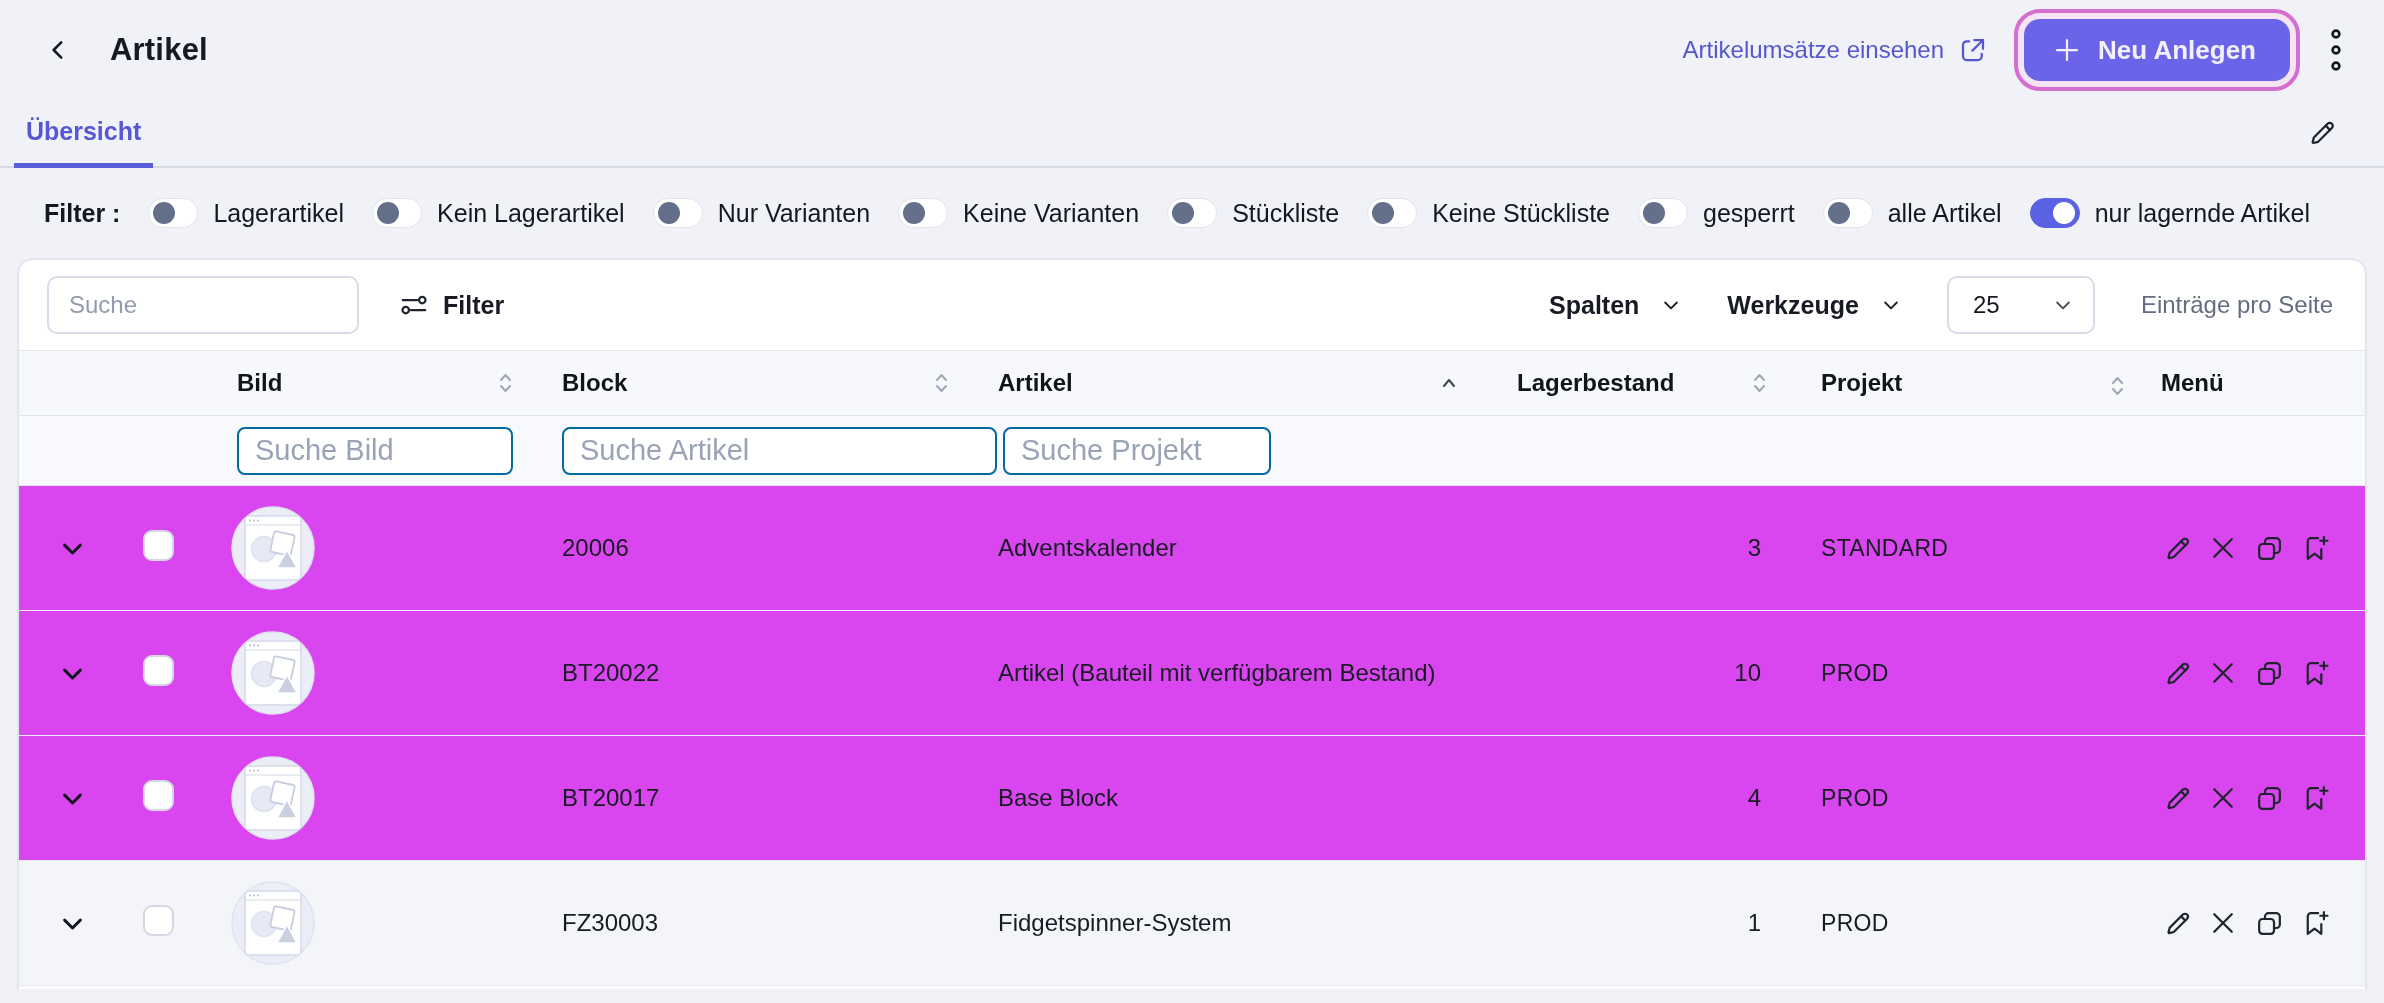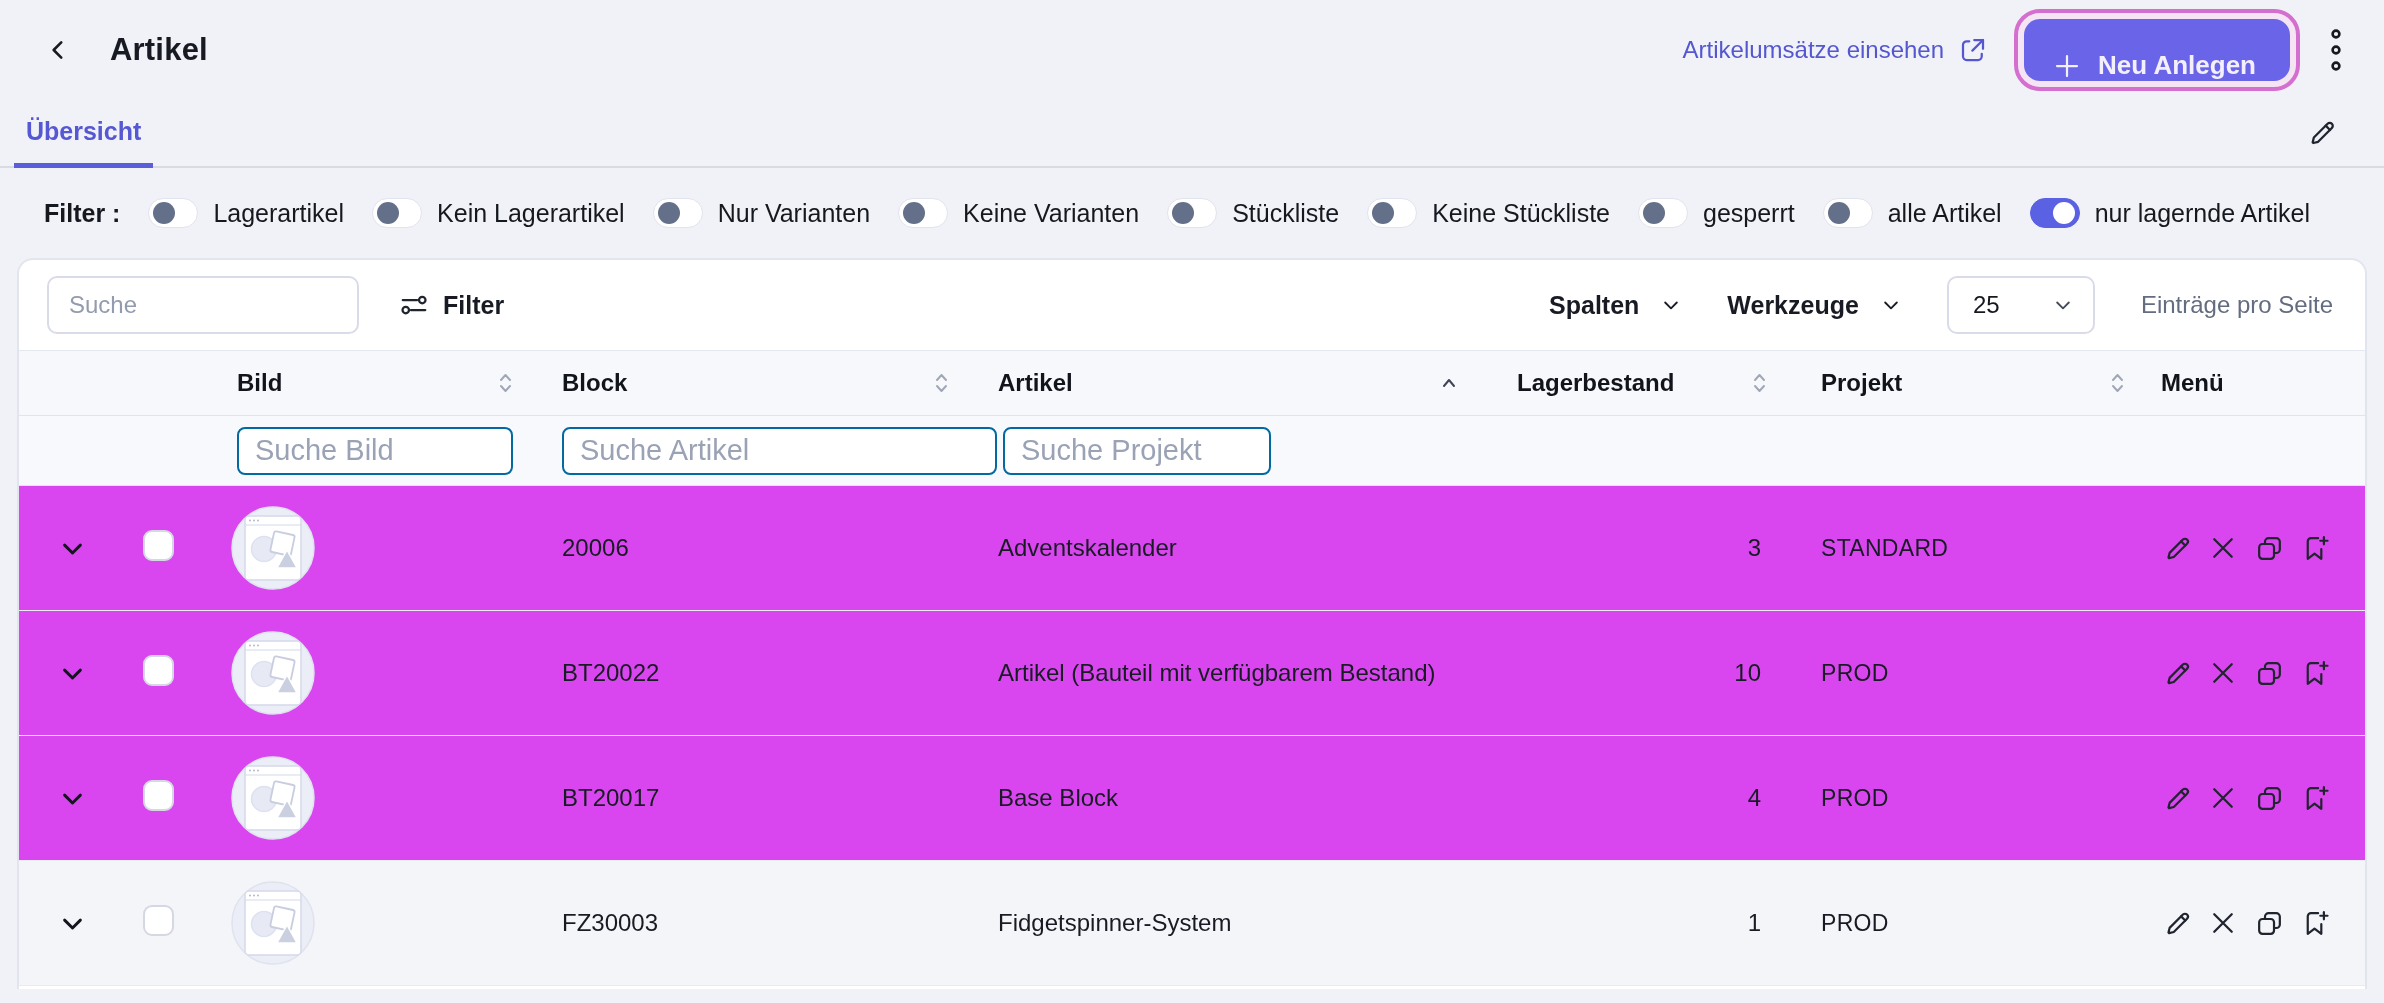--- a/index.html
+++ b/index.html
@@ -11,21 +11,21 @@
   svg { display:block; }
   button { background:none; border:none; font-family:inherit; cursor:pointer; color:inherit; padding:0; }
 
   
   .topbar { height:100px; display:flex; align-items:center; padding:0 30px 0 36px; }
   .back-btn { width:44px; height:44px; display:flex; align-items:center; justify-content:center; }
   .page-title { font-size:31px; font-weight:700; margin-left:30px; letter-spacing:.2px; color:#171a22; }
   .top-right { margin-left:auto; display:flex; align-items:center; }
   .top-link { display:flex; align-items:center; gap:14px; color:#5457cf; font-size:24px; font-weight:500; text-decoration:none; cursor:pointer; }
   .ring { margin-left:26px; border:4px solid #d46fcf; background:#f5e4f4; border-radius:26px; padding:6px; }
-  .primary-btn { display:flex; align-items:flex-end; gap:16px; background:#6964e8; color:#f3effc; border-radius:16px; height:62px; padding:0 34px 0 28px; font-size:26px; font-weight:700; }
+  .primary-btn { display:flex; align-items:center; gap:16px; background:#6964e8; color:#f3effc; border-radius:16px; height:62px; padding:0 34px 0 28px; font-size:26px; font-weight:700; }
   .kebab-btn { margin-left:18px; width:36px; height:56px; display:flex; align-items:center; justify-content:center; }
 
   
   .tabbar { height:68px; display:flex; align-items:stretch; border-bottom:2px solid #d9dbe3; padding:0 0 0 14px; }
   .tab { display:flex; align-items:center; padding:0 12px; font-size:25px; font-weight:700; color:#5558d2; border-bottom:5px solid #5a5ed8; margin-bottom:-2px; cursor:pointer; }
   .tab-edit { margin-left:auto; margin-right:46px; display:flex; align-items:center; }
 
   
   .filterbar { height:90px; display:flex; align-items:center; padding:0 30px 0 44px; gap:28px; flex-wrap:nowrap; }
   .filter-label { font-size:25px; font-weight:700; white-space:nowrap; }
@@ -49,21 +49,21 @@
   .select { width:148px; height:58px; border:2px solid #d9dce8; border-radius:10px; display:flex; align-items:center; justify-content:space-between; padding:0 20px 0 24px; font-size:24px; cursor:pointer; background:#fff; }
   .muted { color:#646c80; font-size:24px; white-space:nowrap; }
 
   
   .grid { display:grid; grid-template-columns:112px 86px 330px 436px 526px 292px 358px minmax(0,1fr); align-items:center; }
   .thead { height:66px; background:#f7f8fb; border-top:1px solid #e6e8ef; border-bottom:1px solid #e2e4ec; }
   .hcell { display:flex; align-items:center; justify-content:space-between; padding:0 34px 0 15px; font-size:24px; font-weight:700; color:#12141c; }
   .hcell.col-bild { padding-left:20px; }
   .hcell.col-artikel { padding-right:52px; }
   .hcell.col-lagerbestand { padding-left:8px; }
-  .hcell.col-projekt { padding-left:20px; }
+  .hcell.col-projekt { padding-left:20px;align-items:flex-end; }
   .hcell.col-menue { padding:0 0 0 2px; }
 
   .tsearch { height:70px; background:#f8f9fc; border-bottom:1px solid #e2e4ec; }
   .scell { padding-left:15px; }
   .scell.s-bild { padding-left:20px; }
   .scell.s-lagerbestand { padding-left:0; }
   .scell.s-projekt { padding-left:20px; }
   .col-search { height:48px; border:2px solid #0369a1; border-radius:8px; background:#fff; padding:0 16px; font-size:29px; font-family:inherit; color:#14532d; outline:none; }
   .col-search::placeholder { color:#9aa2b5; }
   .s-bild .col-search { width:276px; }

